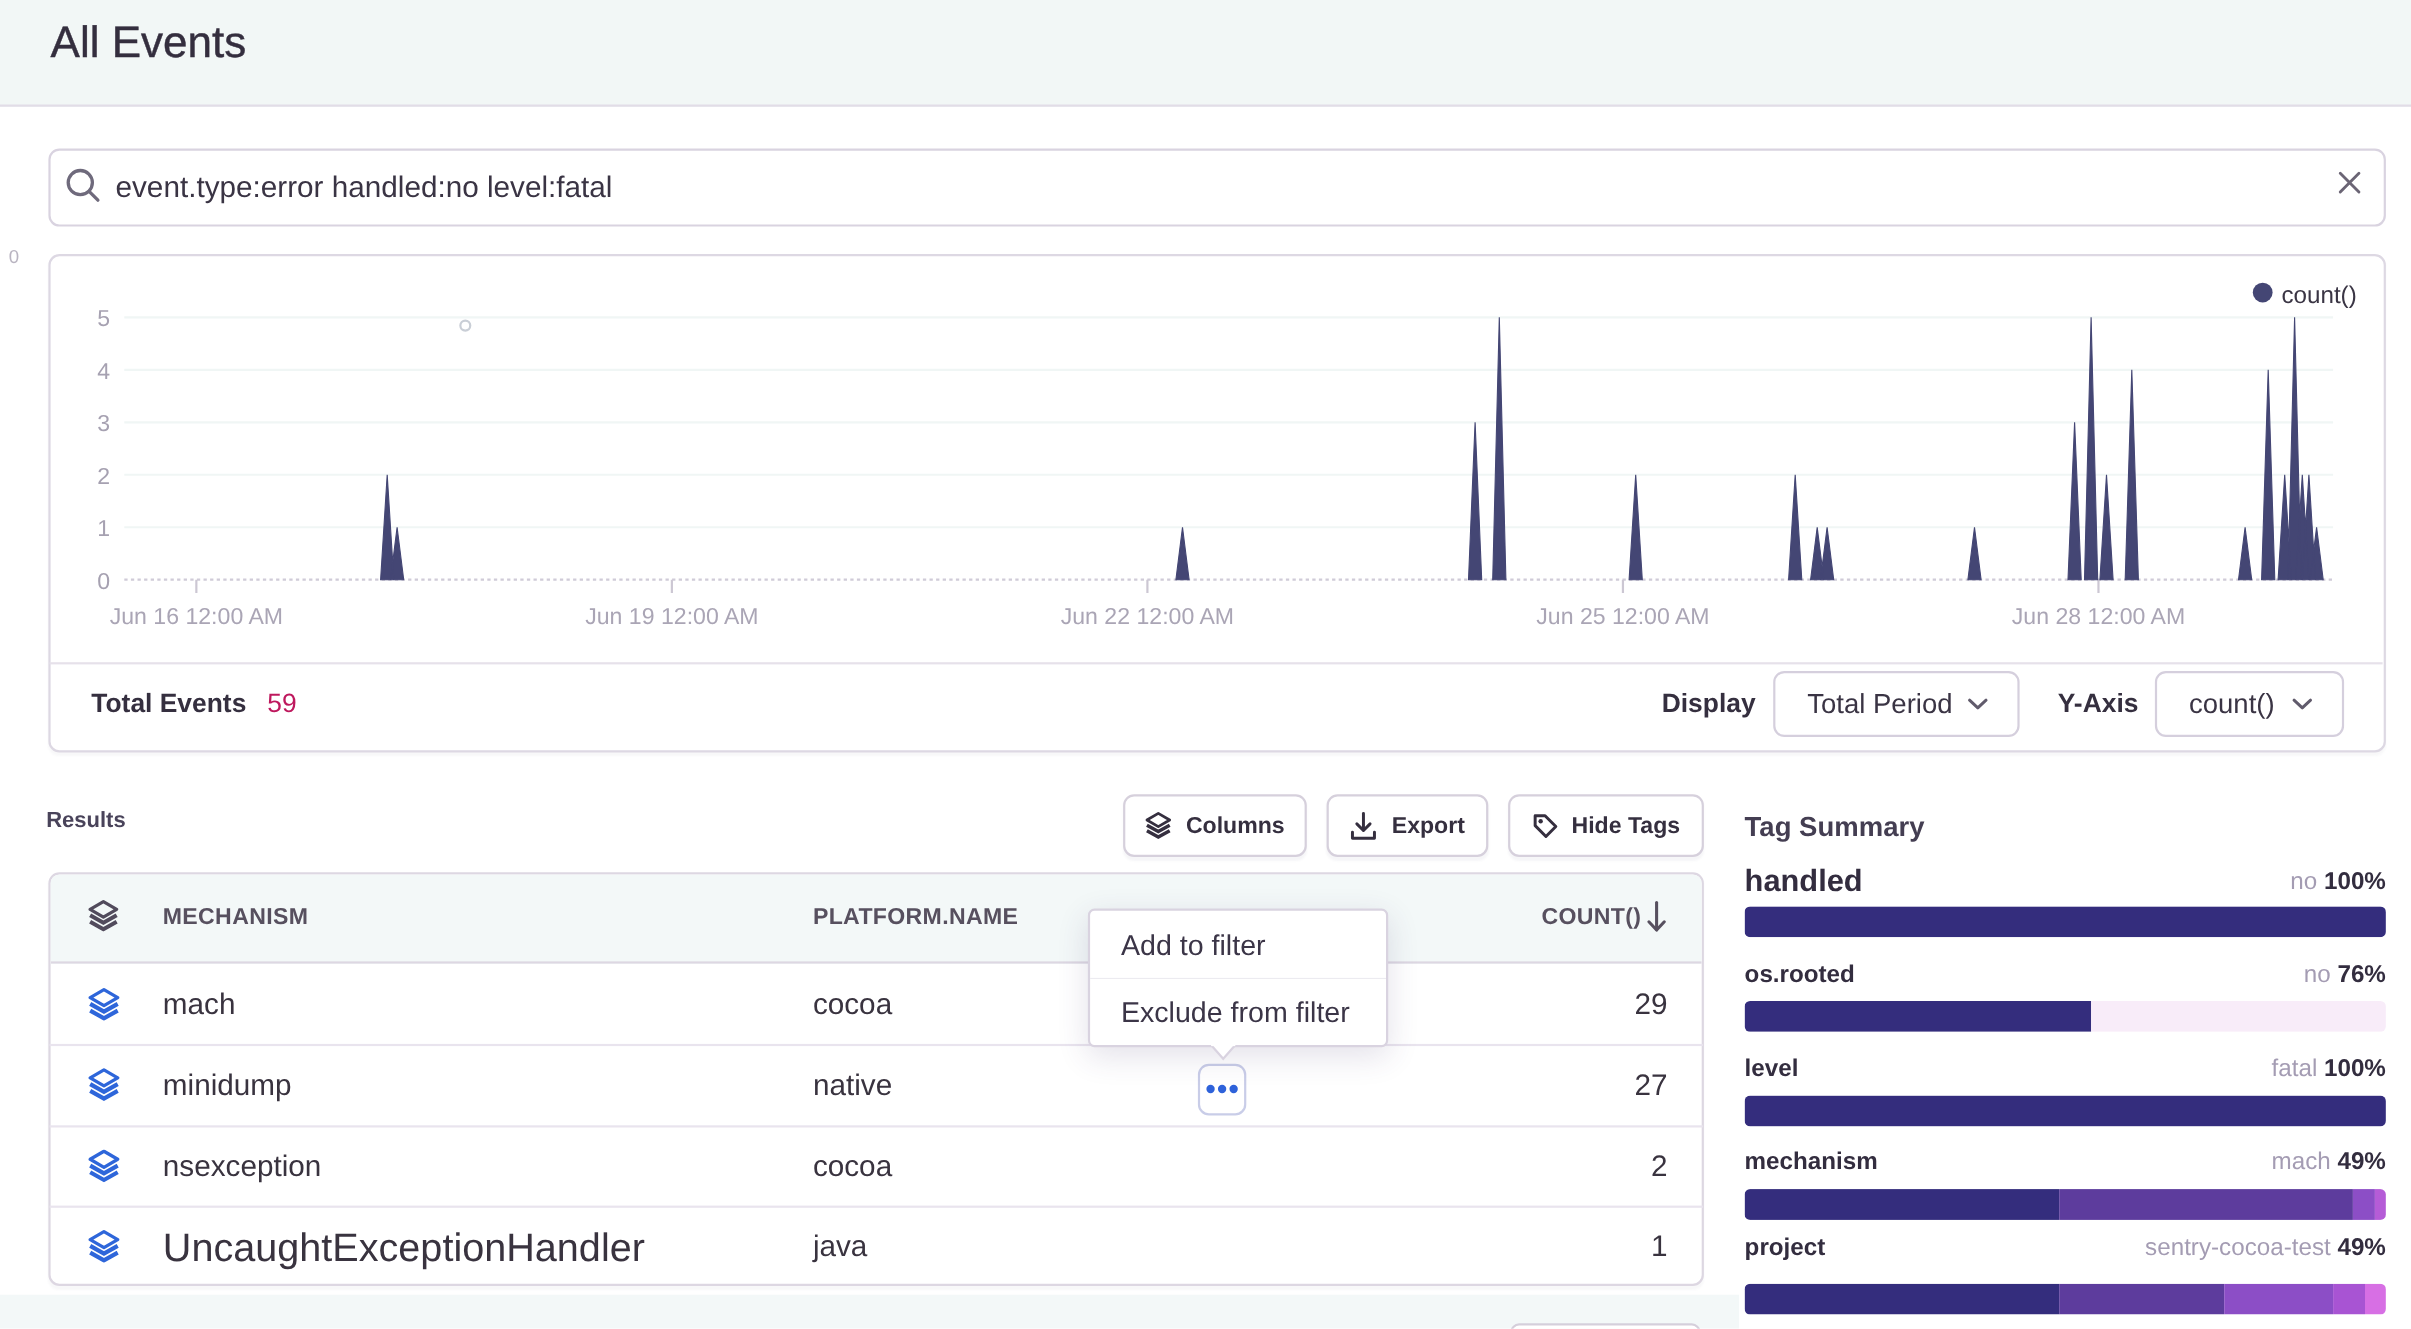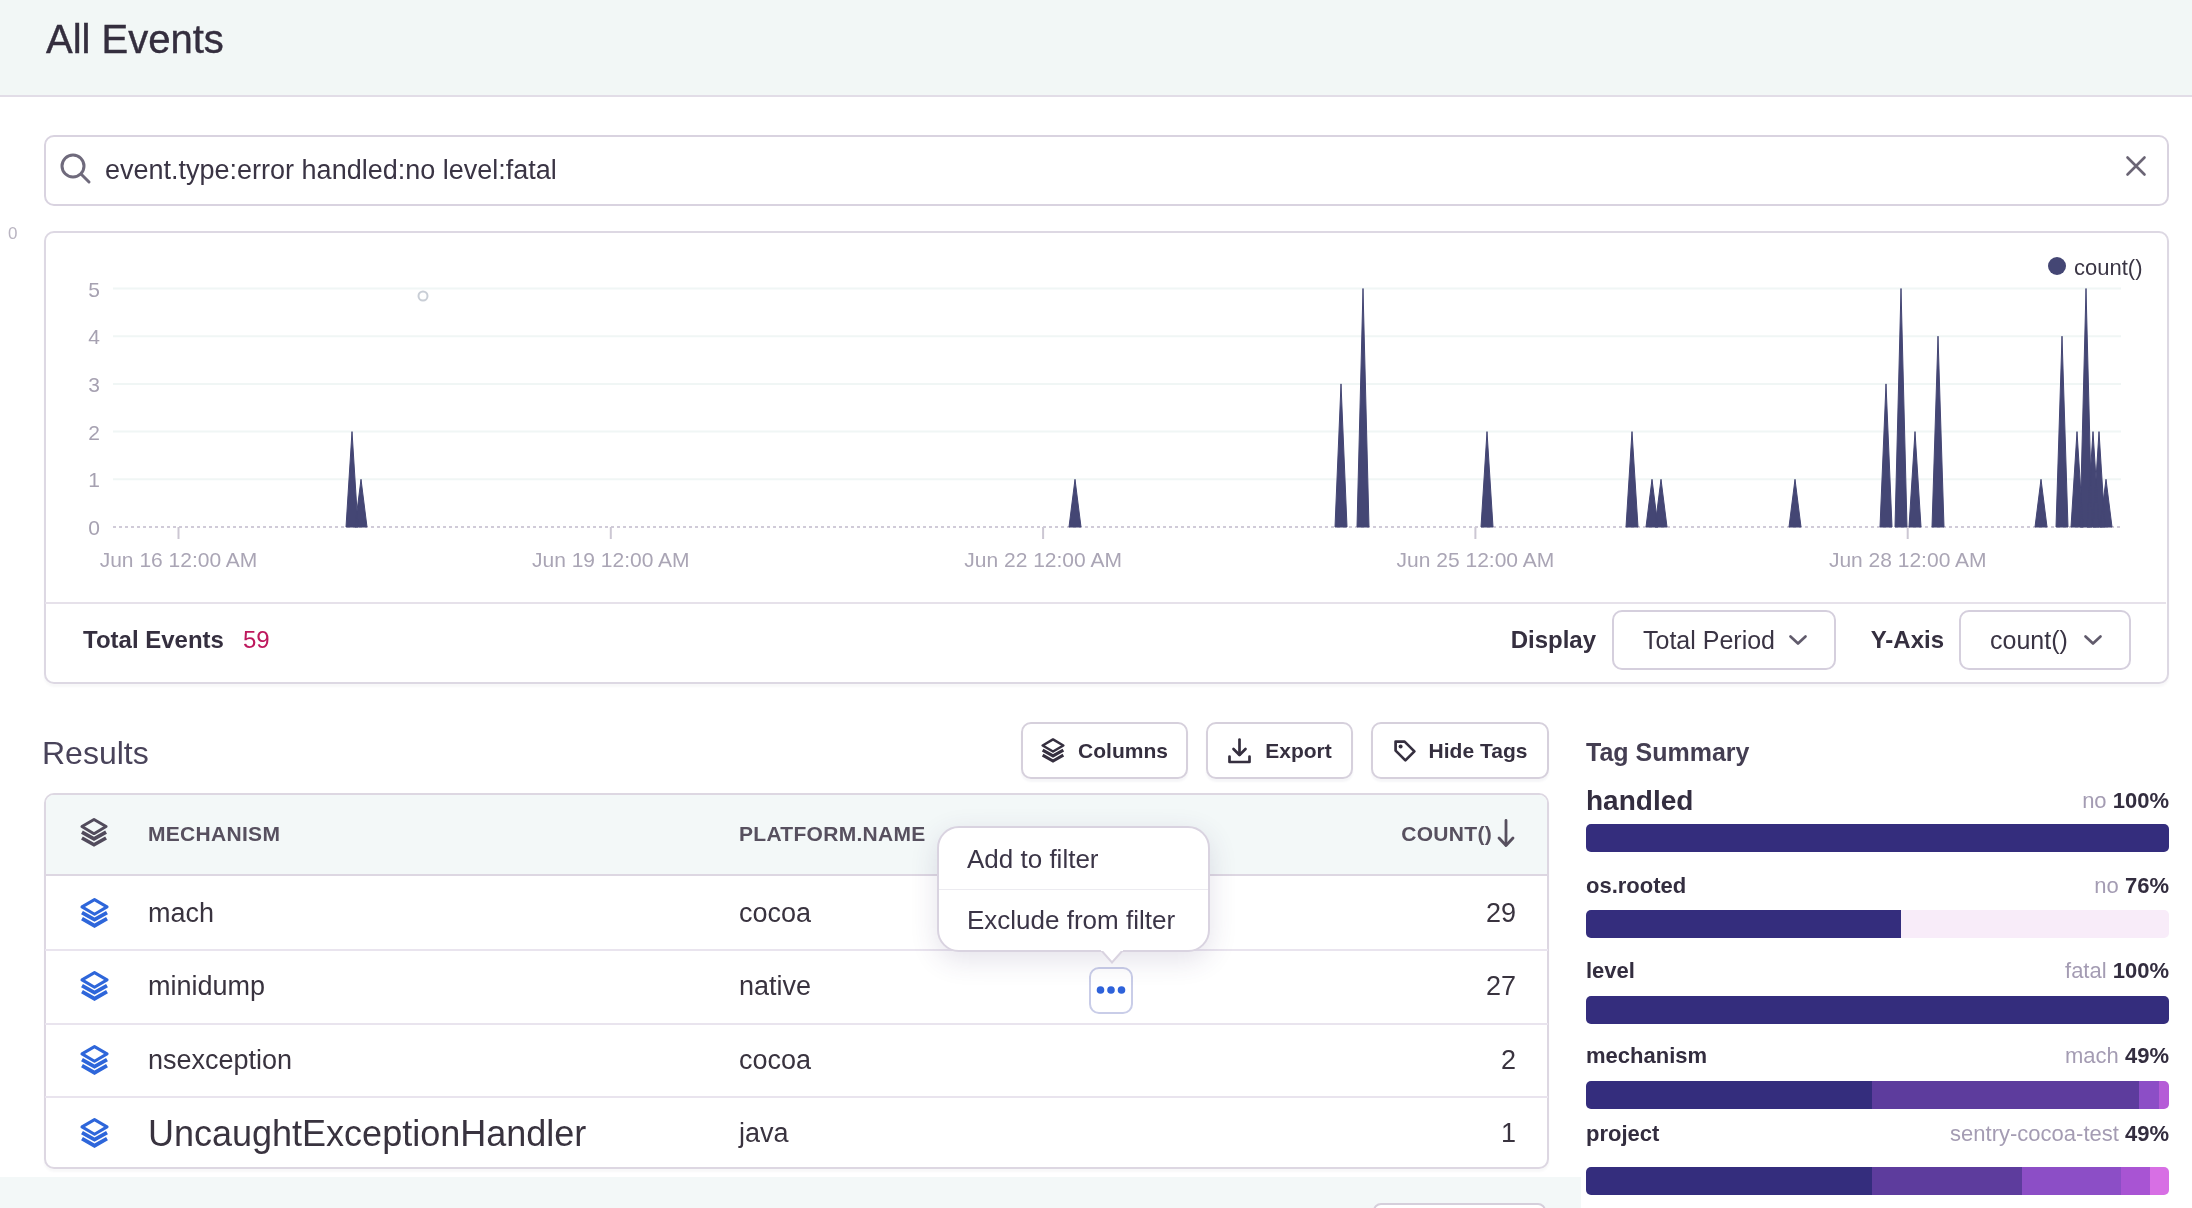--- a/index.html
+++ b/index.html
@@ -67,21 +67,21 @@
     </div>
 <div class="abs" style="left:1756px;top:379px;width:144px;height:60px;display:flex;align-items:center;justify-content:flex-end;font-size:24px;font-weight:bold;color:#352f3f;">Y-Axis</div>
 <div class="abs" style="left:1915px;top:379px;width:172px;height:60px;background:#fff;border:2px solid #d5cfdd;border-radius:10px;display:flex;align-items:center;padding:0 26px 0 29px;justify-content:space-between;">
       <span style="font-size:25px;color:#3a3444;">count()</span>
       <svg width="20" height="12" viewBox="0 0 20 12" fill="none">
         <path d="M2.5 2.5 L10 9.5 L17.5 2.5" stroke="#615b6c" stroke-width="2.7" stroke-linecap="round" stroke-linejoin="round"></path>
       </svg>
     </div>
 </div>
 
-<div class="abs" style="left:42px;top:735px;font-size:32px;font-weight:normal;color:#49435a;">Results</div>
+<div class="abs" style="left:42px;top:735px;font-size:20px;font-weight:bold;color:#49435a;">Results</div>
 <div class="abs" style="left:1021px;top:722px;width:167px;height:57px;background:#fff;border:2px solid #d6d0dc;border-radius:10px;display:flex;align-items:center;justify-content:center;gap:13px;box-shadow:0 3px 2px rgba(80,70,110,0.05);">
     <svg width="24" height="25" viewBox="0 0 29 30" fill="none">
       <path d="M14.5 1.6 L27 8.9 L14.5 16.2 L2 8.9 Z" stroke="#352f3f" stroke-width="3" stroke-linejoin="round"></path>
       <path d="M2 14.6 L14.5 21.6 L27 14.6" stroke="#352f3f" stroke-width="3.8" stroke-linejoin="miter" stroke-linecap="butt" fill="none"></path>
       <path d="M2 20.7 L14.5 27.7 L27 20.7" stroke="#352f3f" stroke-width="3.8" stroke-linejoin="miter" stroke-linecap="butt" fill="none"></path>
     </svg>
     <span style="font-size:21px;font-weight:bold;color:#352f3f;">Columns</span>
   </div>
 <div class="abs" style="left:1206px;top:722px;width:147px;height:57px;background:#fff;border:2px solid #d6d0dc;border-radius:10px;display:flex;align-items:center;justify-content:center;gap:13px;box-shadow:0 3px 2px rgba(80,70,110,0.05);">
     <svg width="25" height="28" viewBox="0 0 25 28" fill="none">
@@ -210,21 +210,21 @@
     <div style="position:absolute;left:564px;top:0;width:19px;height:28px;background:#d76fe4;"></div>
   </div>
 
 <div class="abs" style="left:1089px;top:967px;width:44px;height:47px;background:#fff;border:2px solid #c9cde8;border-radius:10px;"></div>
 <svg class="abs" style="left:1089px;top:967px;" width="44" height="47" viewBox="0 0 44 47">
     <circle cx="11.5" cy="23" r="3.8" fill="#2e62da"></circle>
     <circle cx="22" cy="23" r="3.8" fill="#2e62da"></circle>
     <circle cx="32.5" cy="23" r="3.8" fill="#2e62da"></circle>
   </svg>
 
-<div class="abs" style="left:937px;top:826px;width:273px;height:126px;background:#fff;border:2px solid #d9d3e0;border-radius:22px;box-shadow:0 8px 28px rgba(67,52,103,0.14);">
+<div class="abs" style="left:989px;top:826px;width:273px;height:126px;background:#fff;border:2px solid #d9d3e0;border-radius:6px;box-shadow:0 8px 28px rgba(67,52,103,0.14);">
 <div class="abs" style="left:28px;top:0;height:62px;display:flex;align-items:center;font-size:26px;color:#3b3547;white-space:nowrap;">Add to filter</div>
 <div class="abs" style="left:0;top:61px;width:269px;height:1px;background:#ecebf0;"></div>
 <div class="abs" style="left:28px;top:62px;height:60px;display:flex;align-items:center;font-size:26px;color:#3b3547;white-space:nowrap;">Exclude from filter</div>
 </div>
 <svg class="abs" style="left:1100px;top:950px;" width="24" height="15" viewBox="0 0 24 15">
     <polygon points="1,0 23,0 12,12.5" fill="#ffffff"></polygon>
     <path d="M1,0 L12,12.5 L23,0" fill="none" stroke="#d9d3e0" stroke-width="2"></path>
   </svg>
 <div class="abs" style="left:1101px;top:948px;width:22px;height:3px;background:#ffffff;"></div>
 

